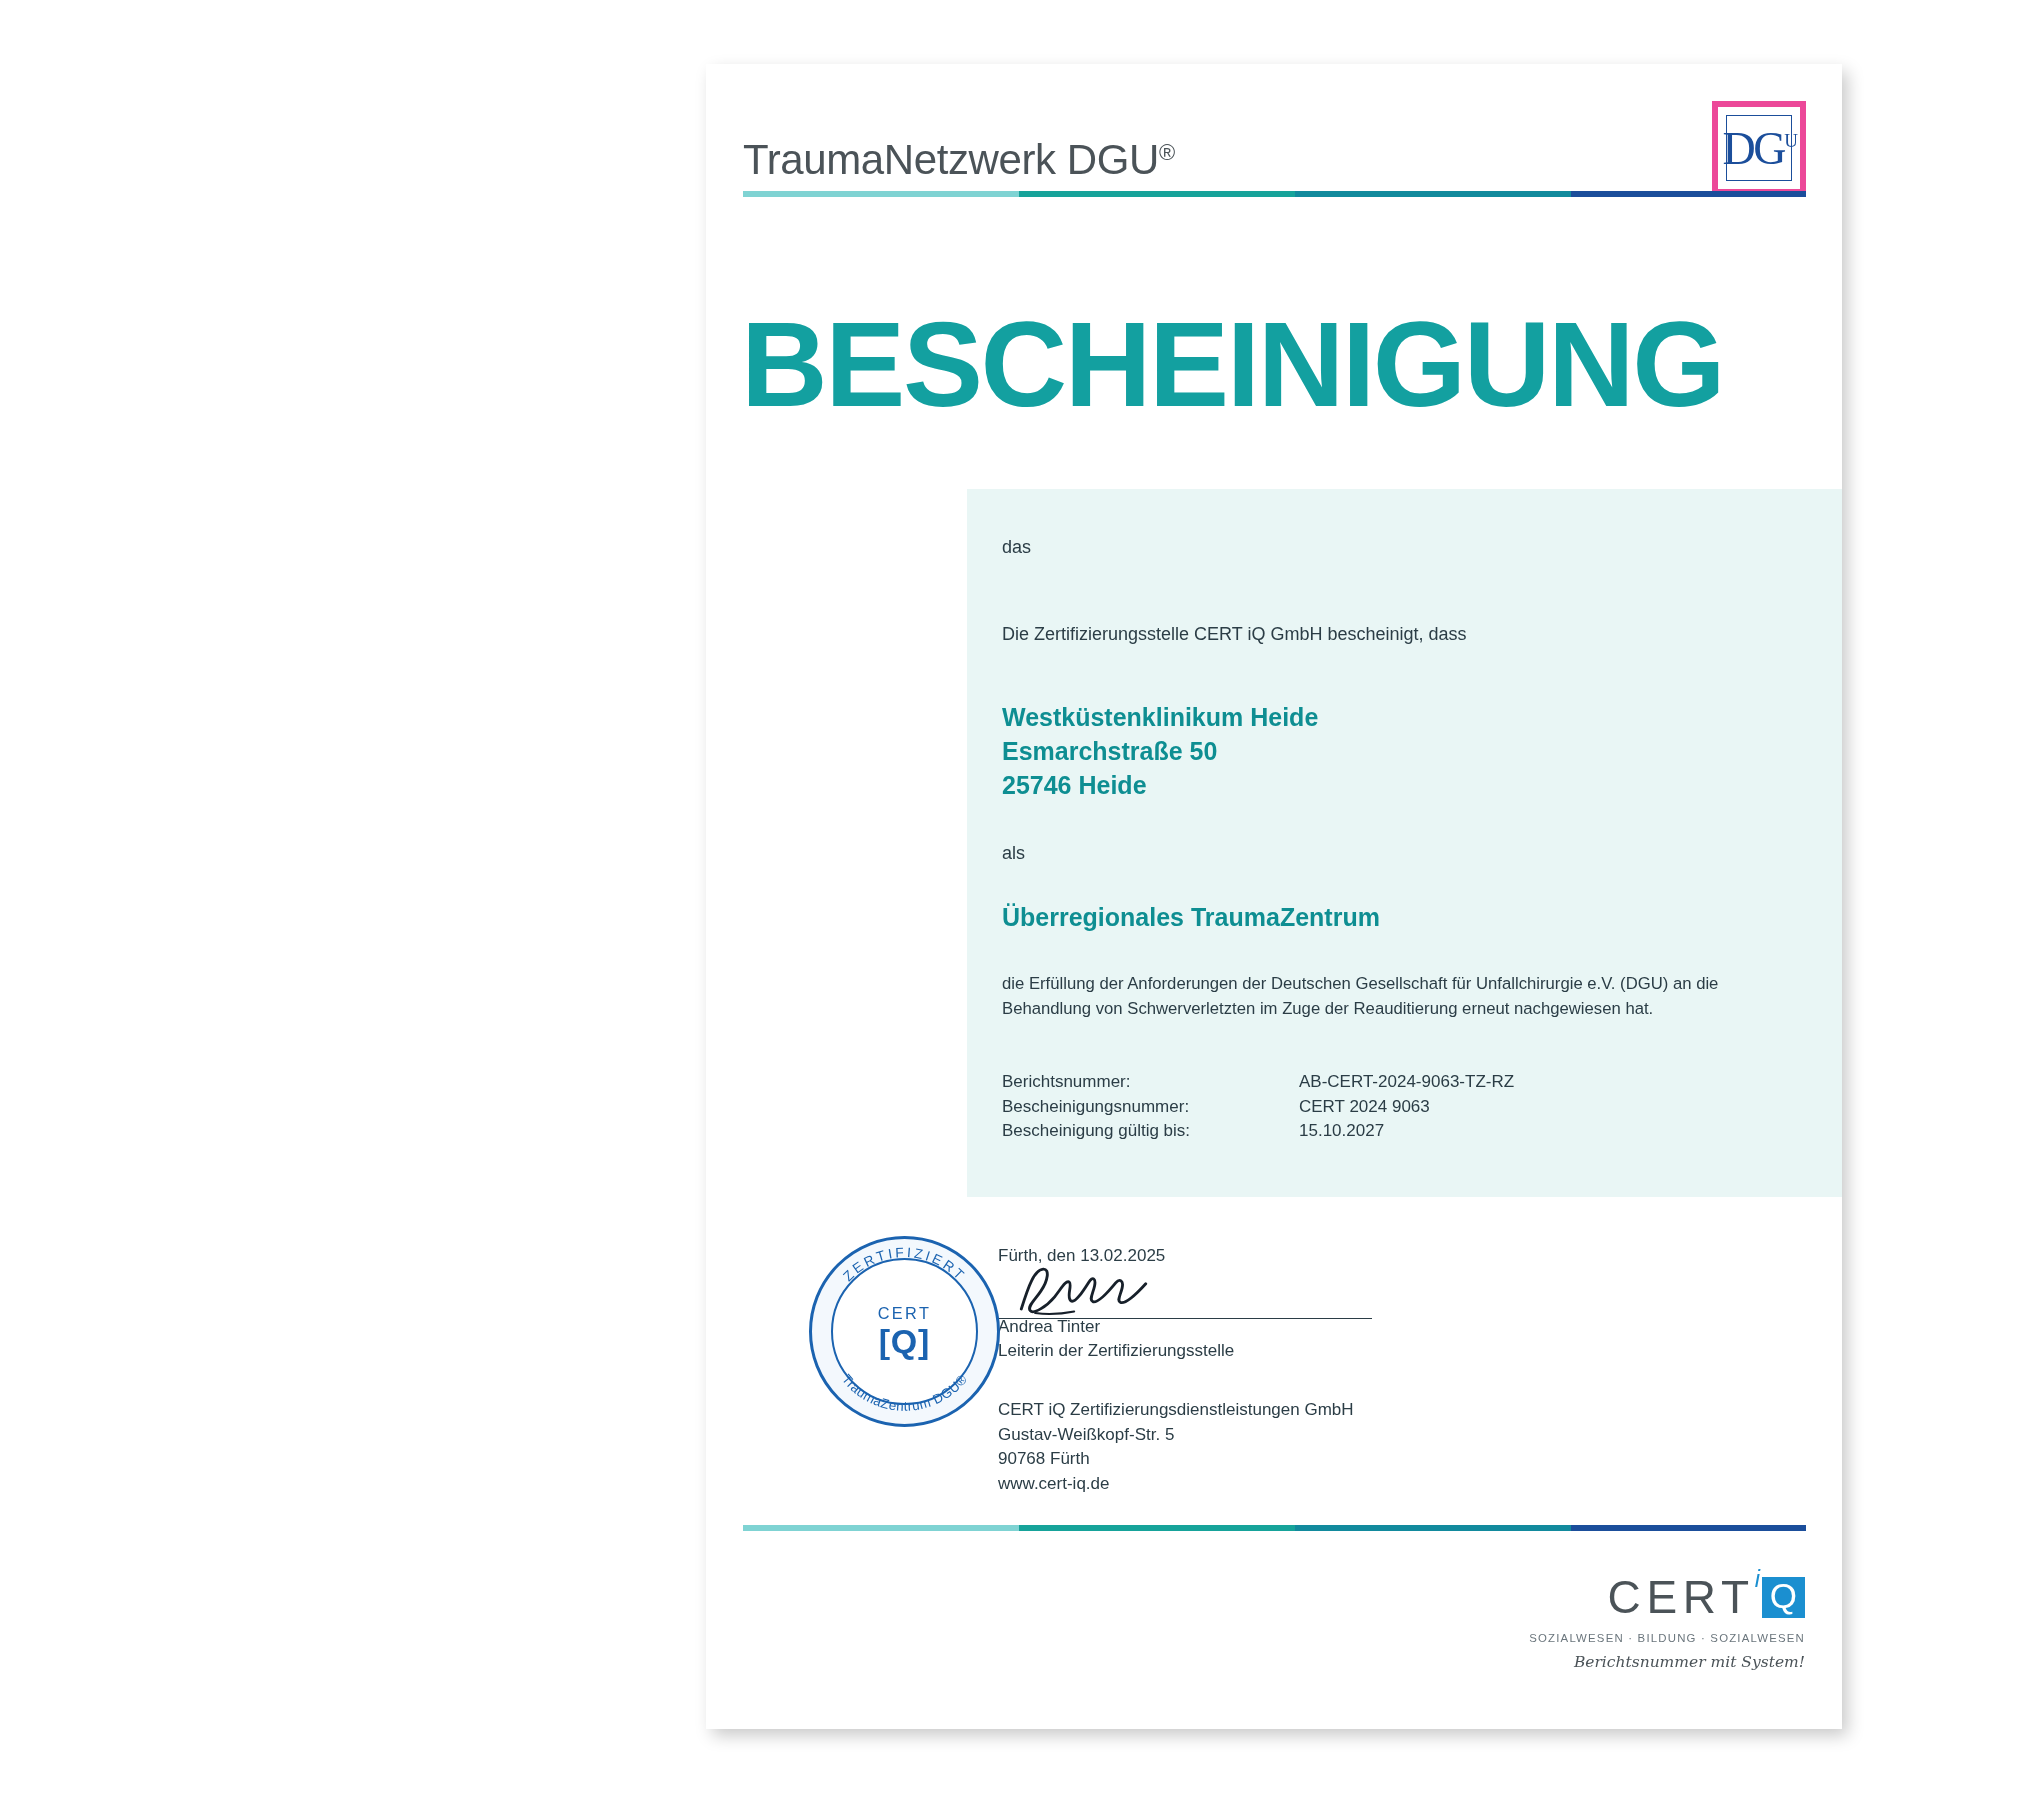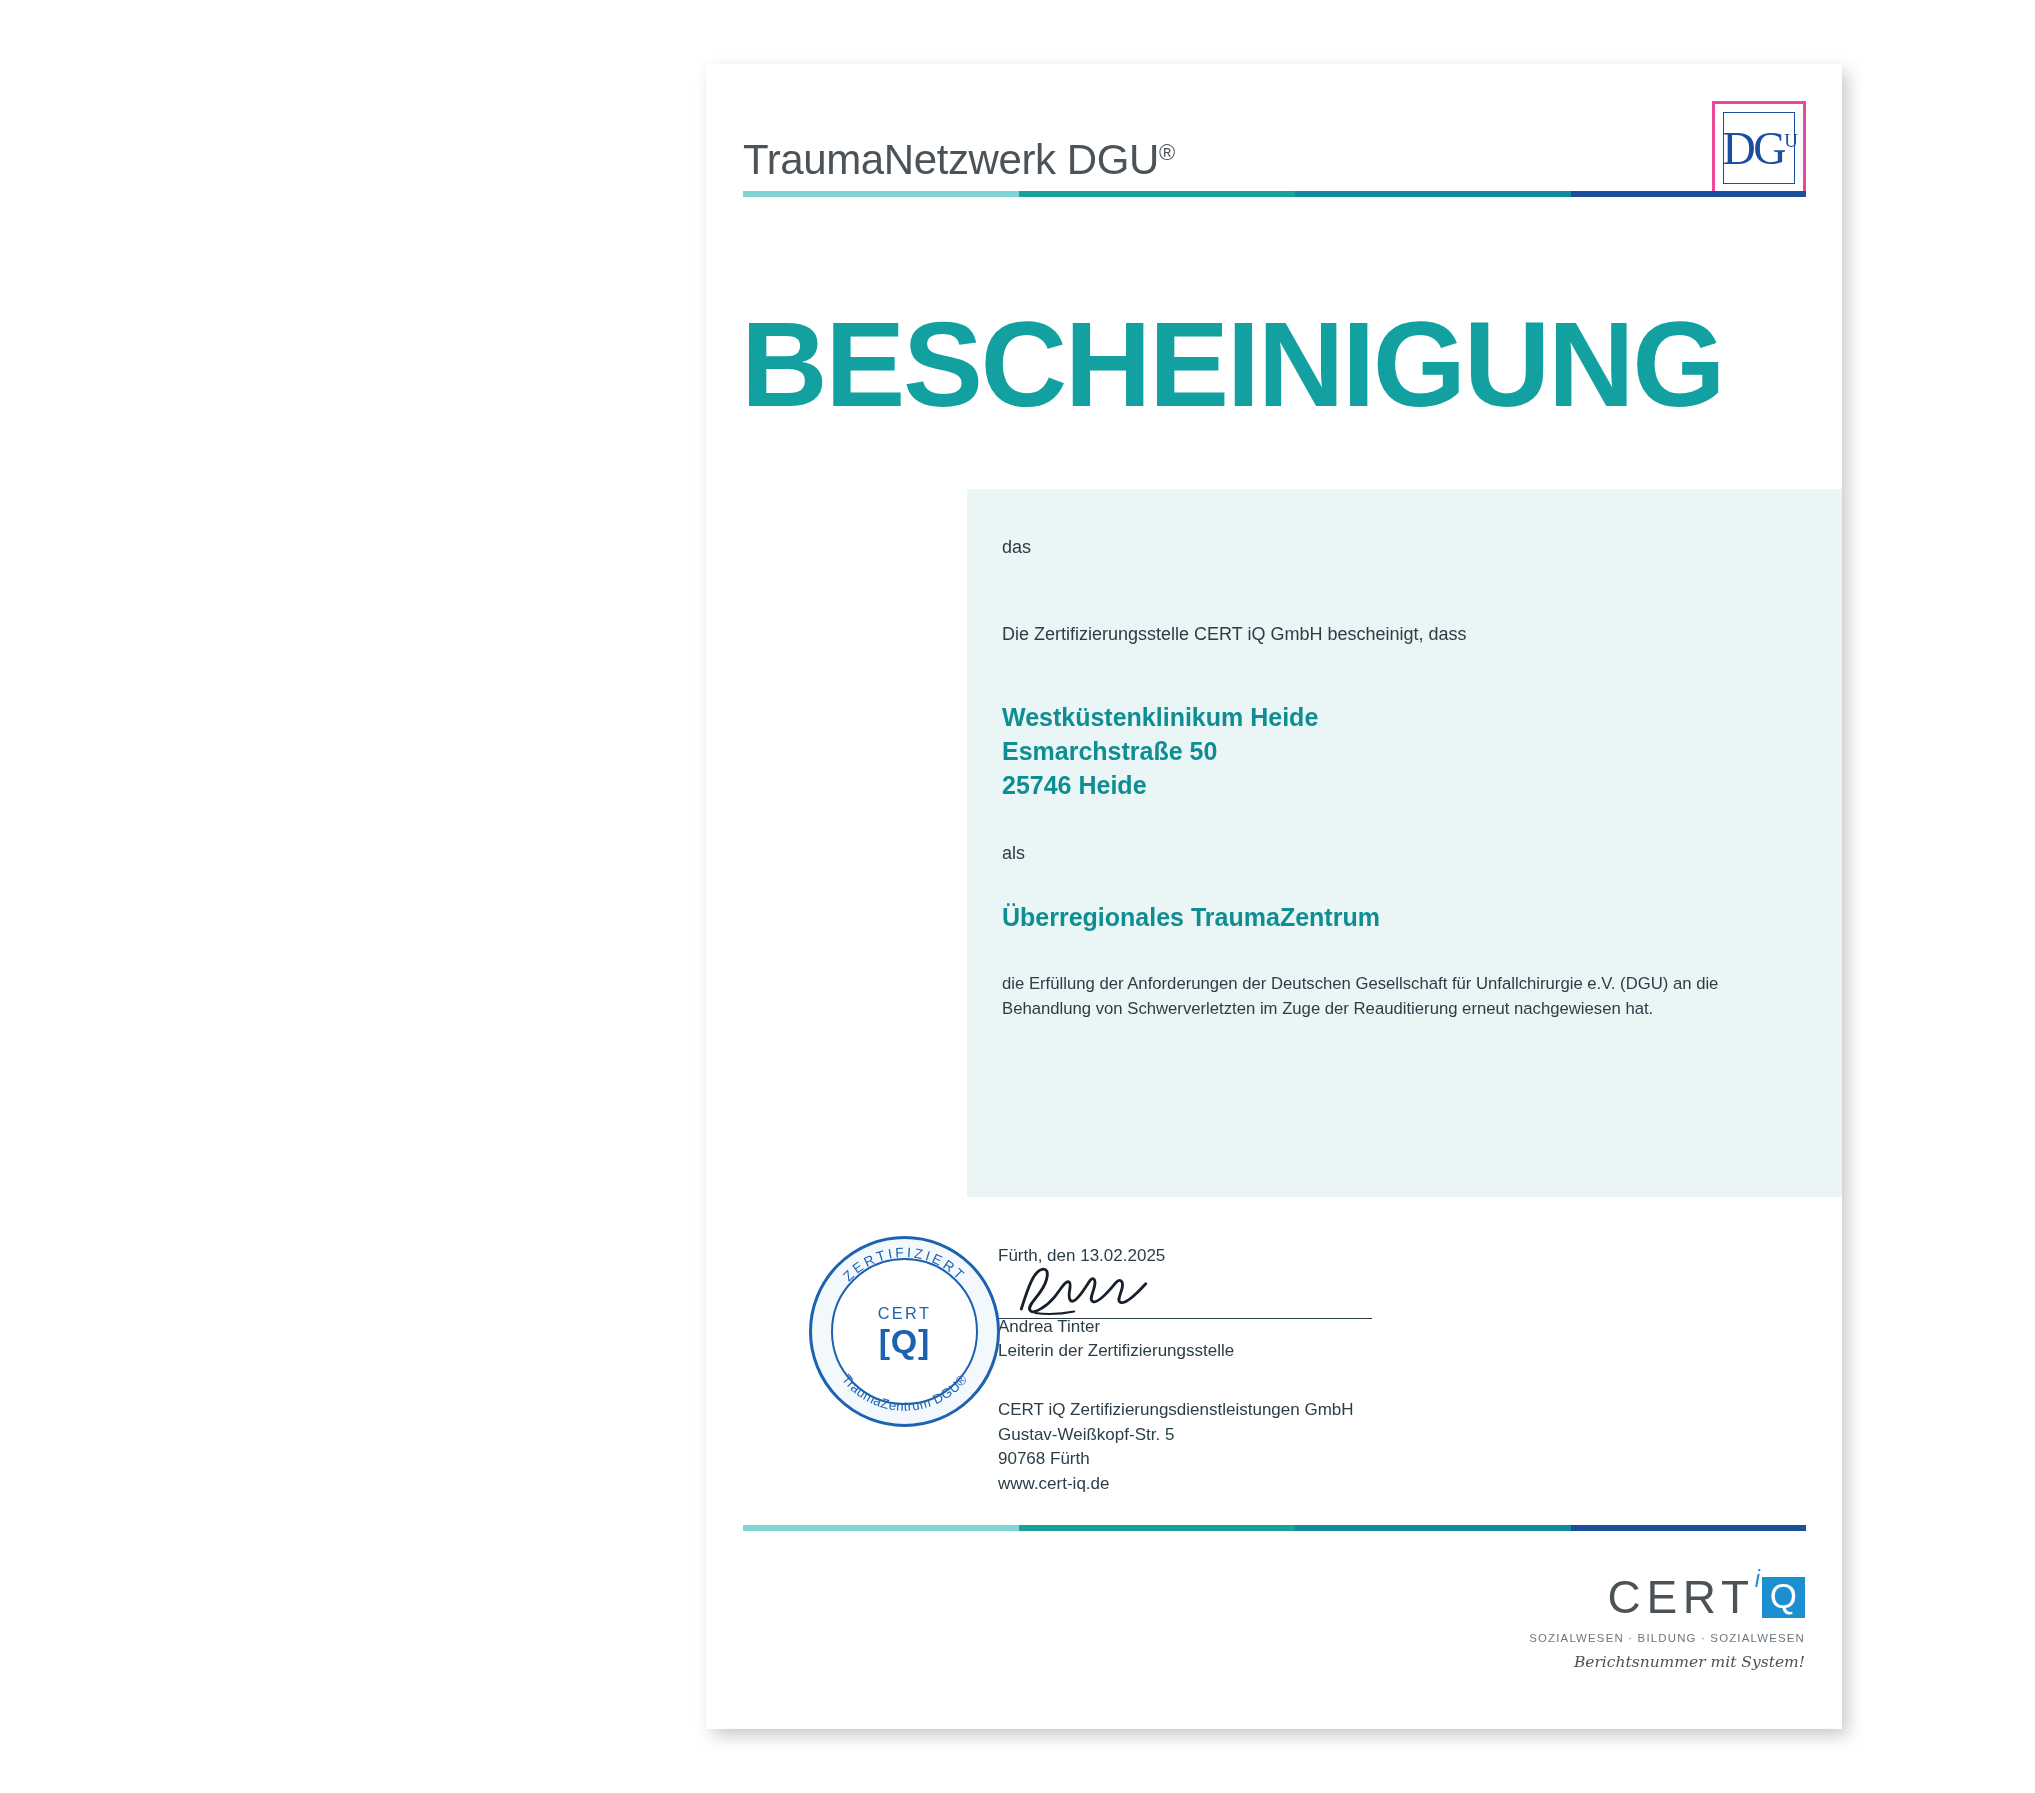--- a/index.html
+++ b/index.html
@@ -54,21 +54,21 @@
     vertical-align: 14px;
   }
 
   
   .dgu-logo {
     position: absolute;
     right: 36px;
     top: 37px;
     width: 94px;
     height: 94px;
-    border: 3px solid #ec4899;
+    border: 6px solid #ec4899;
     box-sizing: border-box;
     background: #ffffff;
   }
   .dgu-logo .inner-box {
     position: absolute;
     left: 8.1px;
     top: 8.1px;
     right: 8.1px;
     bottom: 8.1px;
     border: 1.2px solid #1b4e9b;
@@ -334,20 +334,34 @@
         <div>Esmarchstraße 50</div>
         <div>25746 Heide</div>
       </div>
 
       <div class="t-small" style="margin-top:39px">als</div>
 
       <div class="t-role">Überregionales TraumaZentrum</div>
 
       <div class="t-para">die Erfüllung der Anforderungen der Deutschen Gesellschaft für Unfallchirurgie e.V. (DGU) an die Behandlung von Schwerverletzten im Zuge der Reauditierung erneut nachgewiesen hat.</div>
 
+      <div class="kv">
+        <div class="kv-row">
+          <div class="kv-key">Berichtsnummer:</div>
+          <div class="kv-val">AB-CERT-2024-9063-TZ-RZ</div>
+        </div>
+        <div class="kv-row">
+          <div class="kv-key">Bescheinigungsnummer:</div>
+          <div class="kv-val">CERT 2024 9063</div>
+        </div>
+        <div class="kv-row">
+          <div class="kv-key">Bescheinigung gültig bis:</div>
+          <div class="kv-val">15.10.2027</div>
+        </div>
+      </div>
     </div>
 
     <div class="sig-block">
       <div class="sig-date">Fürth, den 13.02.2025</div>
 
       <svg class="sig-scribble" viewBox="0 0 420 150">
         <path d="M30,118 C48,60 62,22 84,20 C100,19 96,48 78,74 C62,98 44,112 52,122 C60,132 92,112 112,88 C128,68 140,46 148,52 C156,58 140,90 152,98 C162,105 182,74 196,52 C206,36 214,44 210,62 C206,80 196,96 206,100 C218,105 244,76 262,54 C272,42 282,48 278,66 C274,84 264,98 274,102 C288,107 316,78 336,56" fill="none" stroke="#17202a" stroke-width="7" stroke-linecap="round" stroke-linejoin="round"></path>
         <path d="M64,128 C96,132 130,130 160,124" fill="none" stroke="#17202a" stroke-width="5" stroke-linecap="round"></path>
       </svg>
 

